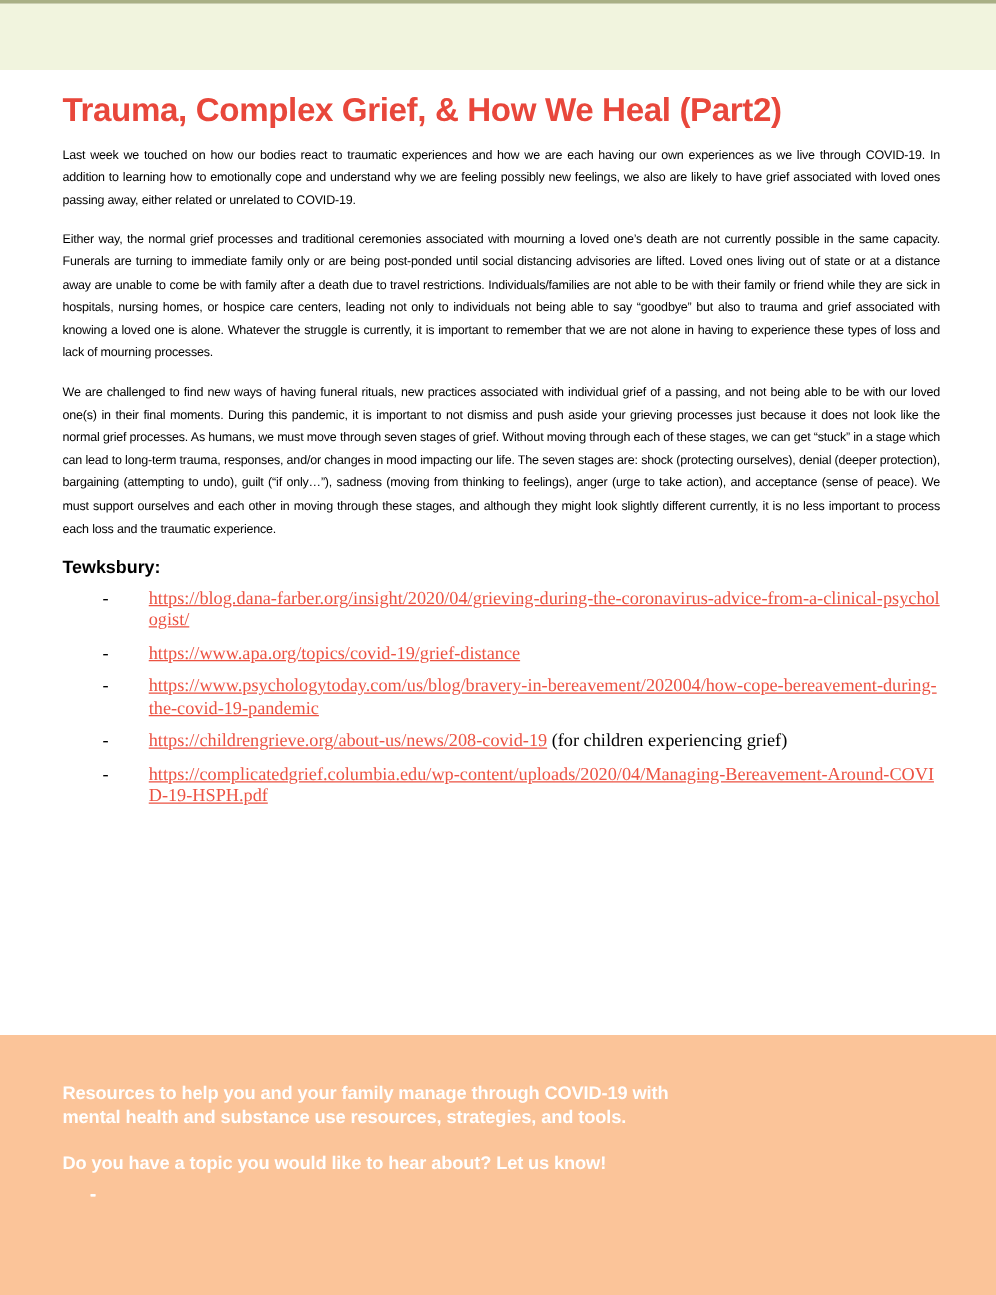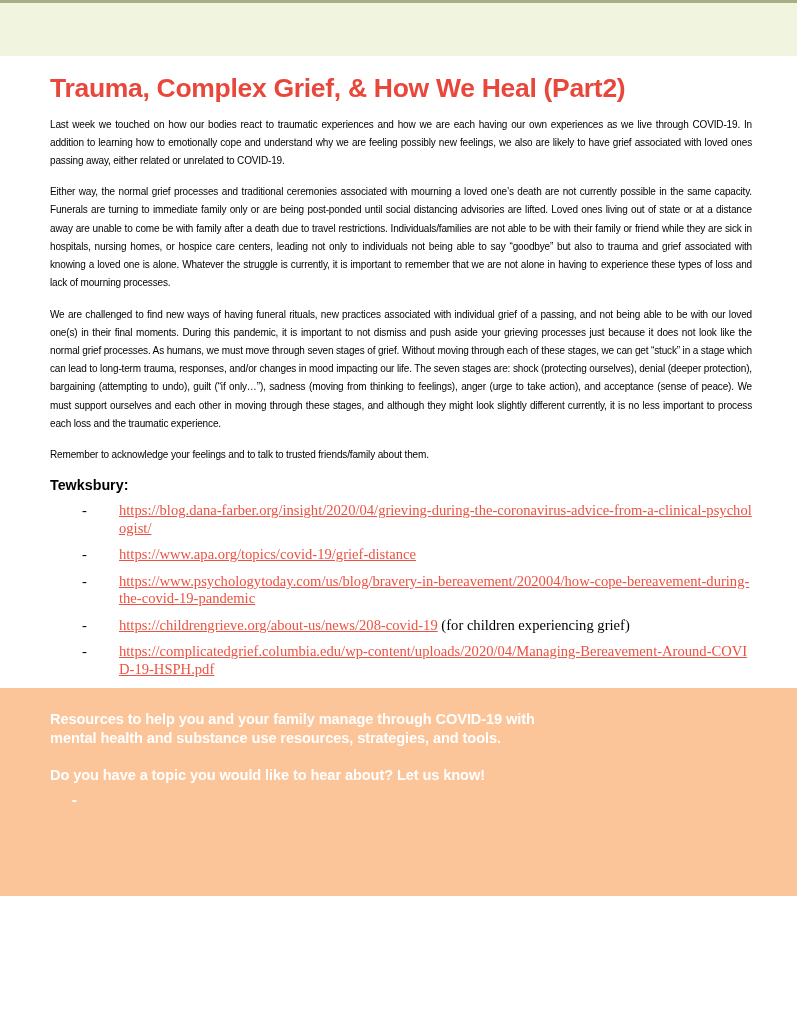--- a/index.html
+++ b/index.html
@@ -10,21 +10,21 @@
     width: 797px;
     height: 1036px;
     background: #ffffff;
     font-family: "Liberation Sans", sans-serif;
     overflow: hidden;
     position: relative;
   }
 
   #page {
     width: 797px;
-    height: 896px;
+    height: 1036px;
     position: relative;
     display: flex;
     flex-direction: column;
     background: #ffffff;
   }
 
   
   .top-rule {
     height: 3px;
     width: 100%;
@@ -143,21 +143,21 @@
   .footer-right {
     flex: 1 1 auto;
     padding-left: 8px;
   }
   .footer-right .f-para {
     color: #ffffff;
     font-family: "Liberation Sans", sans-serif;
     font-weight: bold;
     font-size: 14.6px;
     line-height: 19px;
-    margin: 0 0 18px 0;
+    margin: 16px 0 18px 0;
     max-width: 500px;
     letter-spacing: -0.1px;
   }
   .footer-right .f-para.tight {
     margin-bottom: 4px;
   }
   ul.contact-list {
     list-style: none;
     margin: 0;
     padding: 0 0 0 22px;
@@ -186,21 +186,20 @@
   <div class="top-rule"></div>
   <div class="top-banner"></div>
 
   <div class="content">
 
     <h1 class="title">Trauma, Complex Grief, &amp; How We Heal (Part2)</h1>
 
     <p class="para">Last week we touched on how our bodies react to traumatic experiences and how we are each having our own experiences as we live through COVID-19. In addition to learning how to emotionally cope and understand why we are feeling possibly new feelings, we also are likely to have grief associated with loved ones passing away, either related or unrelated to COVID-19.</p>
     <p class="para">Either way, the normal grief processes and traditional ceremonies associated with mourning a loved one’s death are not currently possible in the same capacity. Funerals are turning to immediate family only or are being post-ponded until social distancing advisories are lifted. Loved ones living out of state or at a distance away are unable to come be with family after a death due to travel restrictions. Individuals/families are not able to be with their family or friend while they are sick in hospitals, nursing homes, or hospice care centers, leading not only to individuals not being able to say “goodbye” but also to trauma and grief associated with knowing a loved one is alone. Whatever the struggle is currently, it is important to remember that we are not alone in having to experience these types of loss and lack of mourning processes.</p>
     <p class="para">We are challenged to find new ways of having funeral rituals, new practices associated with individual grief of a passing, and not being able to be with our loved one(s) in their final moments. During this pandemic, it is important to not dismiss and push aside your grieving processes just because it does not look like the normal grief processes. As humans, we must move through seven stages of grief. Without moving through each of these stages, we can get “stuck” in a stage which can lead to long-term trauma, responses, and/or changes in mood impacting our life. The seven stages are: shock (protecting ourselves), denial (deeper protection), bargaining (attempting to undo), guilt (“if only…”), sadness (moving from thinking to feelings), anger (urge to take action), and acceptance (sense of peace). We must support ourselves and each other in moving through these stages, and although they might look slightly different currently, it is no less important to process each loss and the traumatic experience.</p>
-    <p class="para last-nojust">Remember to acknowledge your feelings and to talk to trusted friends/family about them.</p>
 
     <div class="resources-head">Tewksbury:</div>
 
     <ul class="res-list">
       <li>
         <span class="dash">-</span><a class="link">https://blog.dana-farber.org/insight/2020/04/grieving-during-the-coronavirus-advice-from-a-clinical-psychologist/</a><span class="note"></span>
       </li>
       <li>
         <span class="dash">-</span><a class="link">https://www.apa.org/topics/covid-19/grief-distance</a><span class="note"></span>
       </li>

